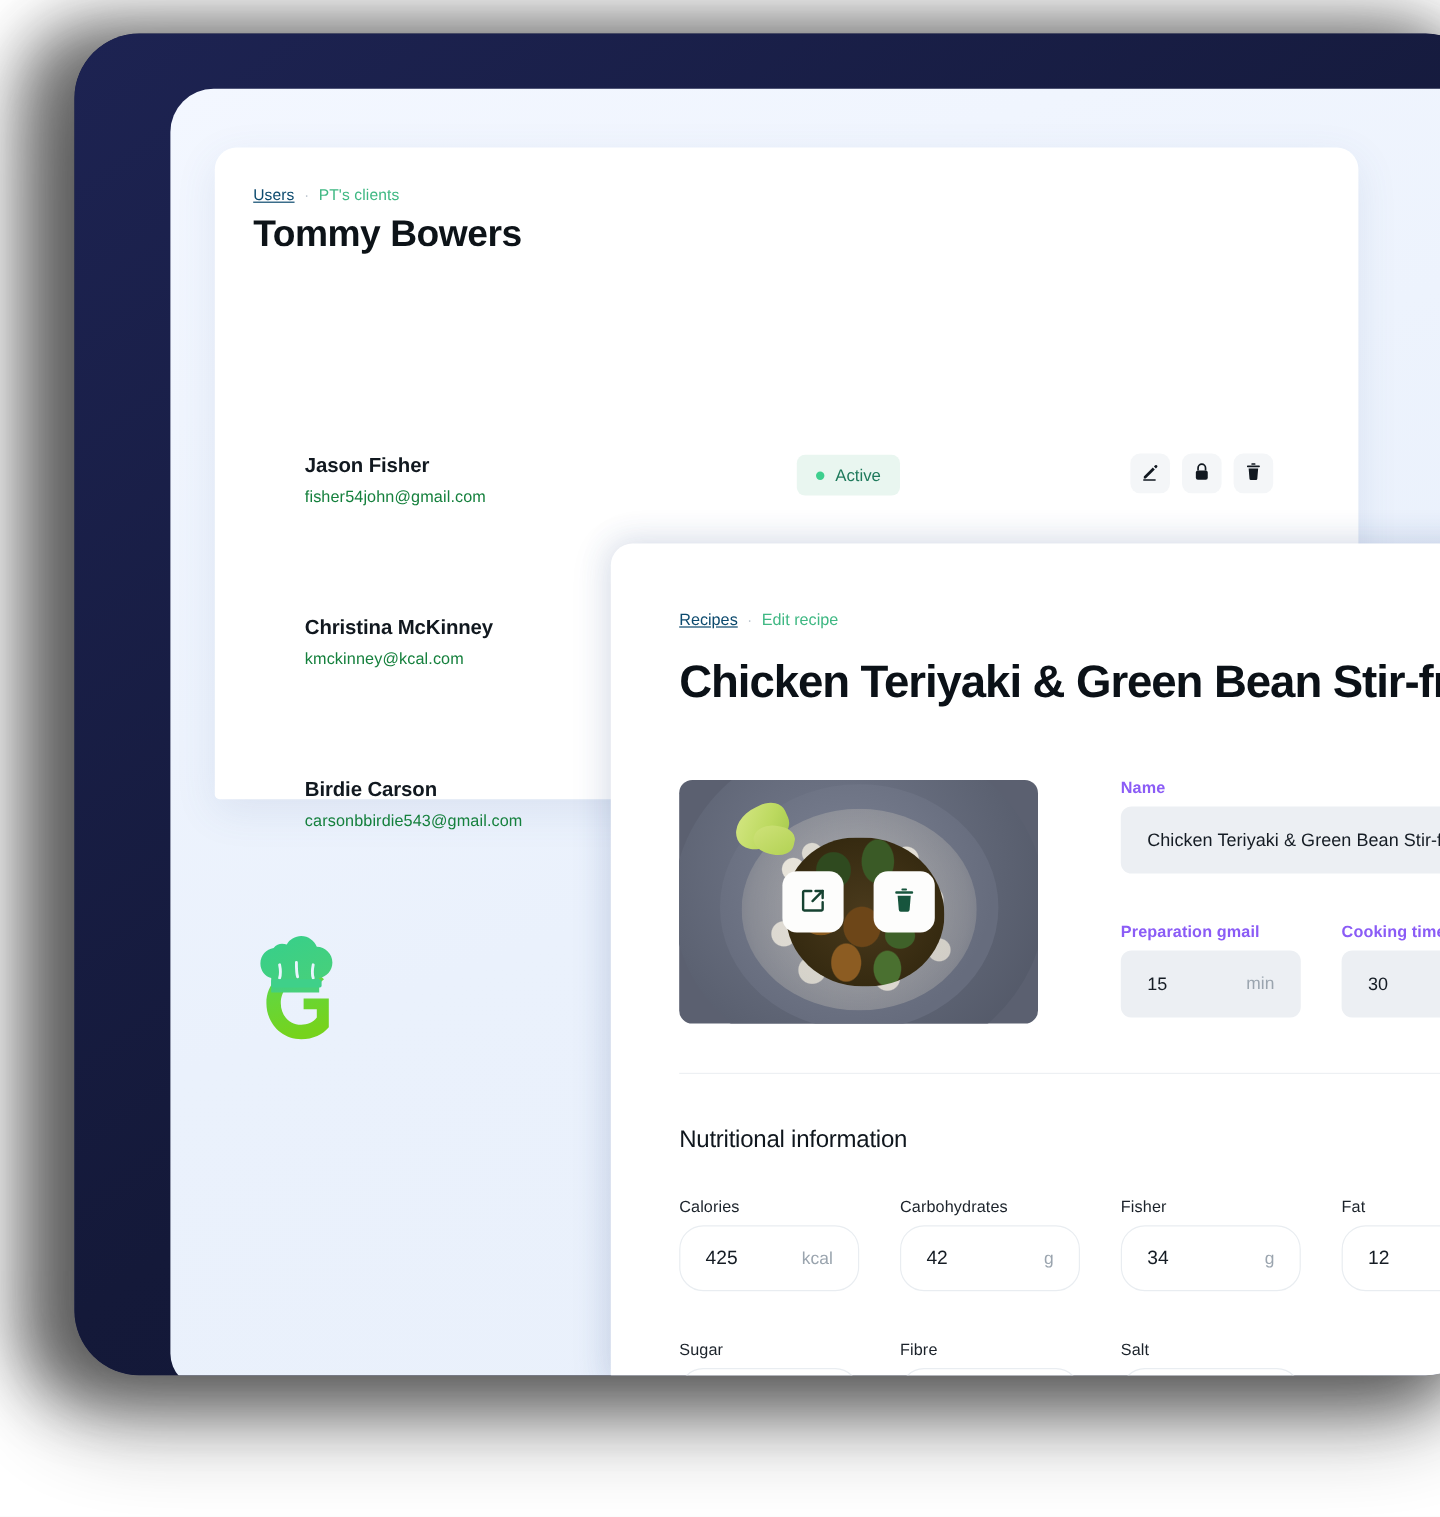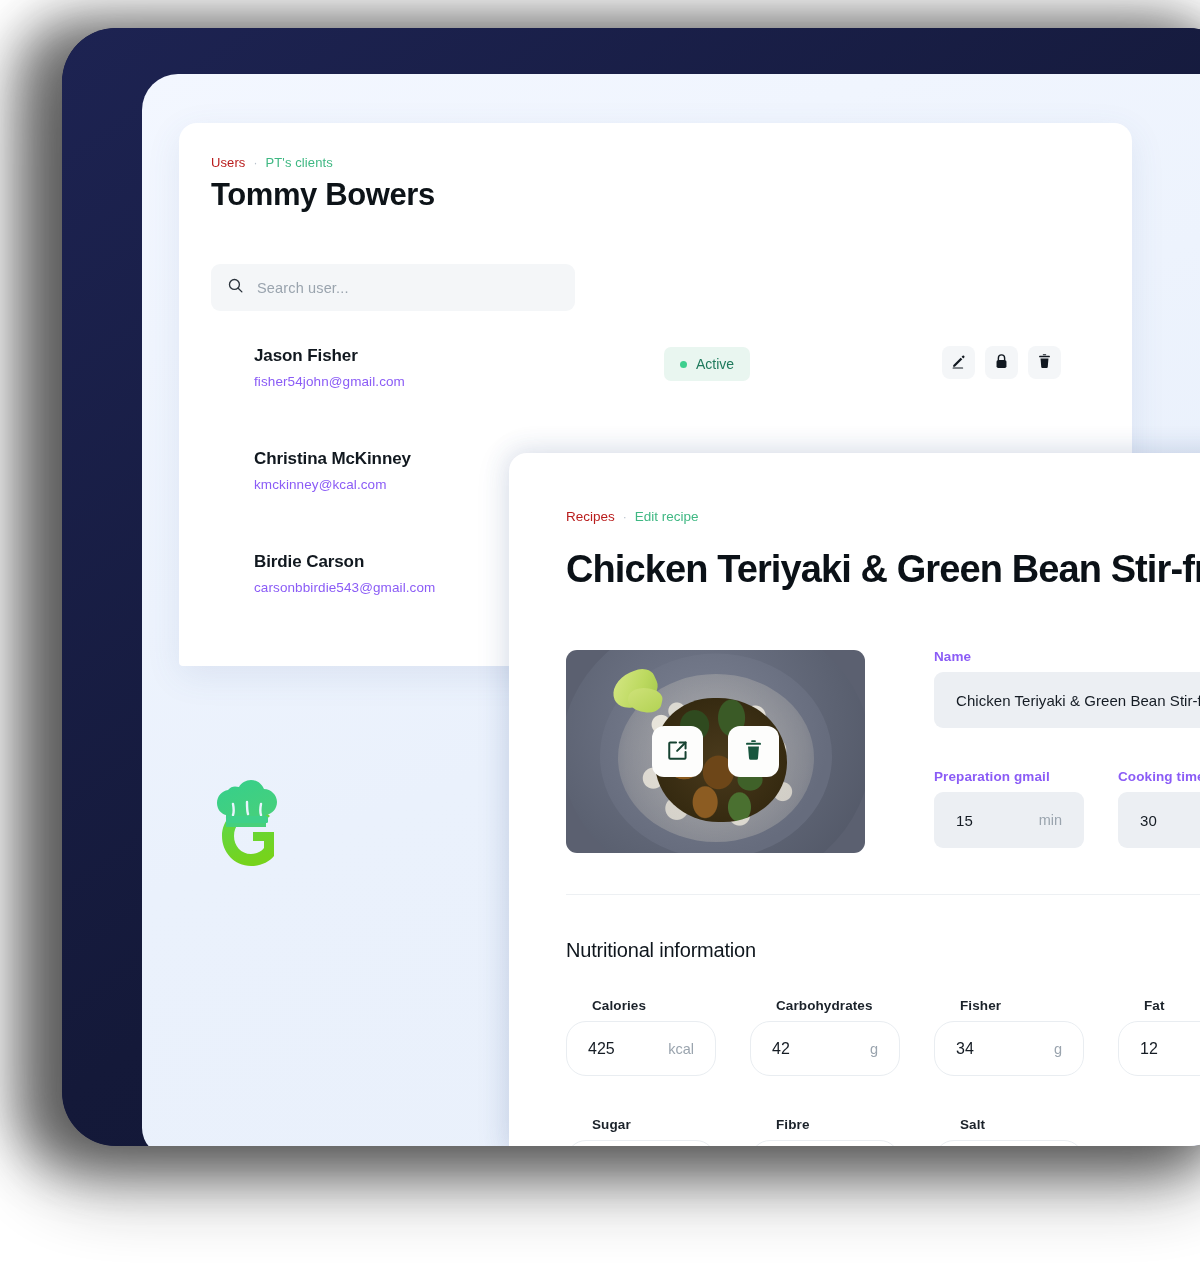--- a/index.html
+++ b/index.html
@@ -85,21 +85,21 @@
   .breadcrumb {
     position: absolute;
     left: 32px;
     top: 32px;
     font-size: 13px;
     letter-spacing: 0.1px;
     display: flex;
     align-items: center;
     gap: 8px;
   }
-  .bc-muted { color: #b91c1c; }
+  .bc-muted { color: #0c4a6e; text-decoration: underline; }
   .bc-dot  { color: #b9c2cc; font-size: 12px; }
   .bc-link { color: #3fb883; }
 
   .page-title {
     position: absolute;
     left: 32px;
     top: 54px;
     font-size: 31px;
     font-weight: 700;
     color: #0d1318;
@@ -123,36 +123,37 @@
     font-size: 14.5px;
     color: #9aa4ae;
     letter-spacing: 0.15px;
   }
 
   .user-list { position: absolute; left: 0; top: 216px; width: 100%; }
   .user-row {
     position: relative;
     height: 103px;
     padding: 0 32px 0 75px;
+    margin-top: 32px;
   }
   .user-name {
     position: absolute;
     top: 7px;
     left: 75px;
     font-size: 17px;
     font-weight: 600;
     color: #11181f;
     letter-spacing: -0.1px;
   }
   .user-mail {
     position: absolute;
     top: 35px;
     left: 75px;
     font-size: 13.5px;
-    color: #8b5cf6;
+    color: #15803d;
     letter-spacing: 0.1px;
   }
   .status-badge {
     position: absolute;
     left: 485px;
     top: 8px;
     height: 34px;
     background: #e9f6f0;
     border-radius: 7px;
     display: flex;
@@ -362,24 +363,23 @@
     font-size: 20px;
     font-weight: 500;
     color: #0f161d;
     letter-spacing: -0.2px;
   }
 
   
   .nut-label {
     position: absolute;
     font-size: 13.5px;
-    font-weight: 700;
+    font-weight: 400;
     color: #1b222a;
     letter-spacing: 0.1px;
-    margin-left: 26px;
   }
   .nut-box {
     position: absolute;
     background: #ffffff;
     border: 1px solid #e9edf1;
     border-radius: 20px;
     display: flex;
     align-items: center;
     height: 55px;
     width: 150px;
@@ -439,29 +439,20 @@
       <div class="users-card">
 
         <div class="breadcrumb">
           <span class="bc-muted">Users</span>
           <span class="bc-dot">·</span>
           <span class="bc-link">PT's clients</span>
         </div>
 
         <div class="page-title">Tommy Bowers</div>
 
-        <div class="search-box">
-          <span>
-            <svg width="17" height="17" viewBox="0 0 24 24" fill="none" stroke="#2b333c" stroke-width="1.9" stroke-linecap="round">
-              <circle cx="10.5" cy="10.5" r="7"></circle>
-              <line x1="15.8" y1="15.8" x2="21" y2="21"></line>
-            </svg>
-          </span>
-          <span class="ph">Search user...</span>
-        </div>
 
         <div class="user-list">
 
           <div class="user-row">
             <div class="user-name">Jason Fisher</div>
             <div class="user-mail">fisher54john@gmail.com</div>
 
             <div class="status-badge">
               <span class="status-dot"></span>
               <span>Active</span>

